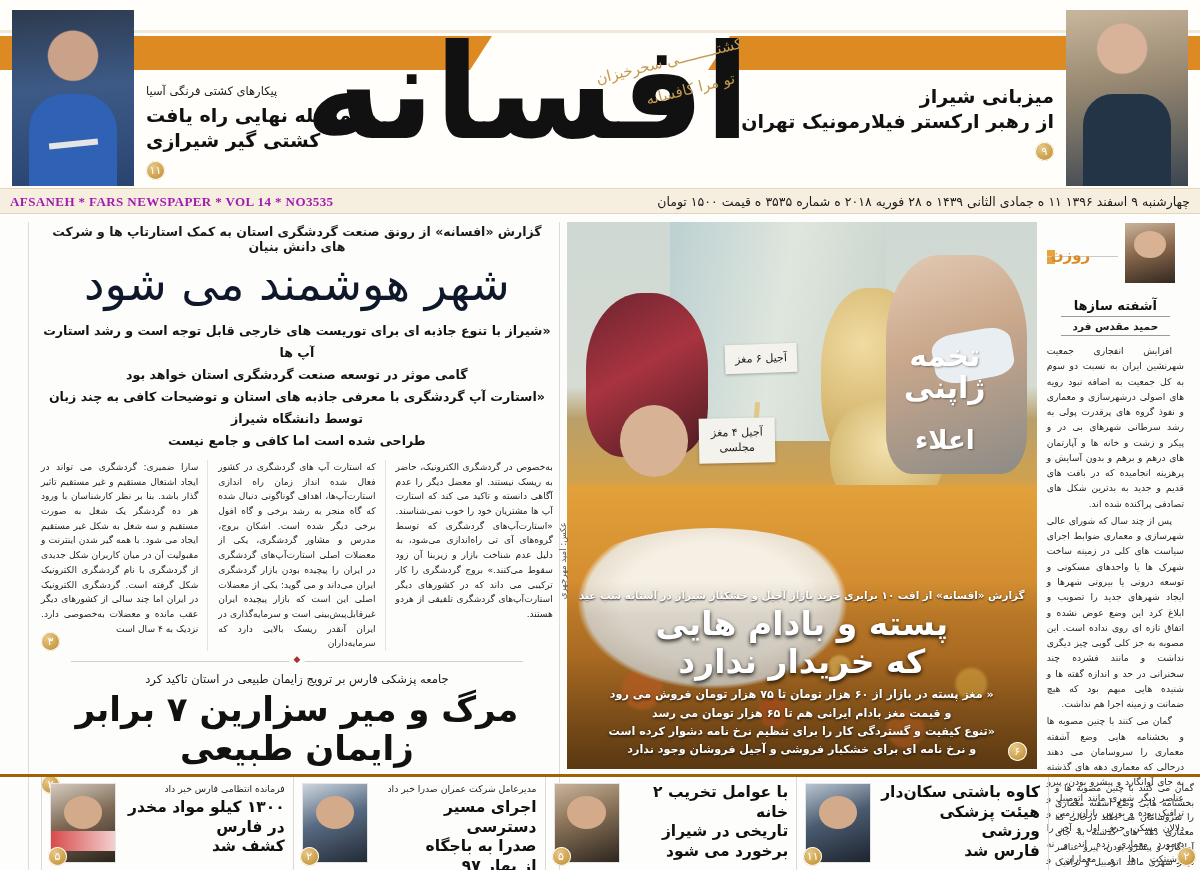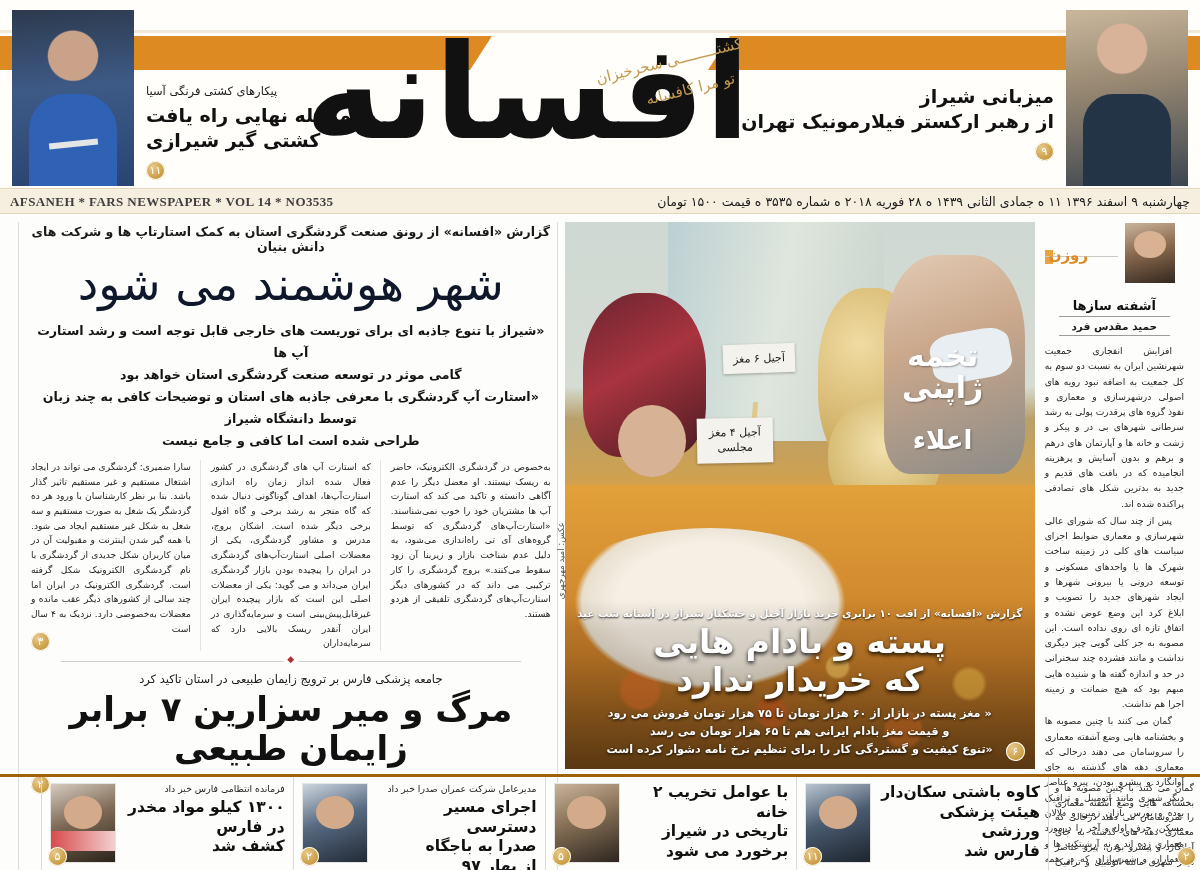--- a/index.html
+++ b/index.html
@@ -137,33 +137,33 @@
   .eng-strip {
     position: relative;
     width: 1200px; height: 26px;
     background: #f6eedf;
     border-top: 1px solid #e4d5bb;
     border-bottom: 1px solid #e4d5bb;
   }
   .eng-left {
     position: absolute; left: 10px; top: 5px;
     font-family: "Liberation Serif", serif;
-    font-size: 13px; font-weight: bold; color: #404040;
+    font-size: 13px; font-weight: bold; color: #a21caf;
     letter-spacing: 0.4px; direction: ltr;
   }
   .eng-right {
     position: absolute; right: 10px; top: 5px;
     font-size: 12.5px; color: #1a1a1a; direction: rtl;
   }
 
   
   .body-area {
     position: relative;
     width: 1200px; height: 656px;
-    padding: 8px 10px 0 18px;
+    padding: 8px 10px 0 28px;
     display: flex; flex-direction: row-reverse;
     gap: 0;
   }
 
   
   .col-lead {
     width: 556px; padding: 0 6px 0 12px;
     border-left: 1px solid #dcdcdc;
     direction: rtl;
   }
@@ -519,20 +519,21 @@
         </div>
 
         <div class="photo-overlay">
           <div class="ov-kicker">گزارش «افسانه» از افت ۱۰ برابری خرید بازار آجیل و خشکبار شیراز در آستانه شب عید</div>
           <div class="ov-title">پسته و بادام هایی</div>
           <div class="ov-title">که خریدار ندارد</div>
           <div class="ov-bullets">
             <div>« مغز پسته در بازار از ۶۰ هزار تومان تا ۷۵ هزار تومان فروش می رود</div>
             <div>و قیمت مغز بادام ایرانی هم تا ۶۵ هزار تومان می رسد</div>
             <div>«تنوع کیفیت و گستردگی کار را برای تنظیم نرخ نامه دشوار کرده است</div>
+            <div>و نرخ نامه ای برای خشکبار فروشی و آجیل فروشان وجود ندارد</div>
           </div>
           <span class="pagebadge ov-badge">۶</span>
         </div>
       </div>
       <div class="photo-credit">عکس: امید مهرچهری</div>
     </div>
 
     <div class="col-edit">
       <div class="edit-head">
         <div class="edit-sq"></div>

